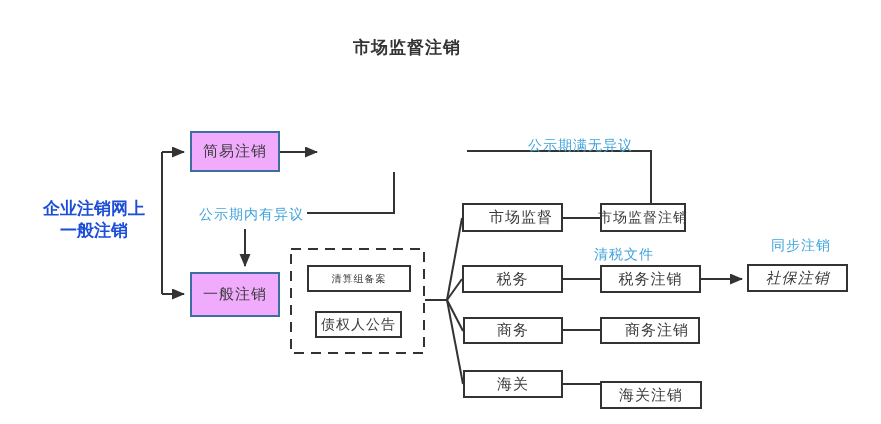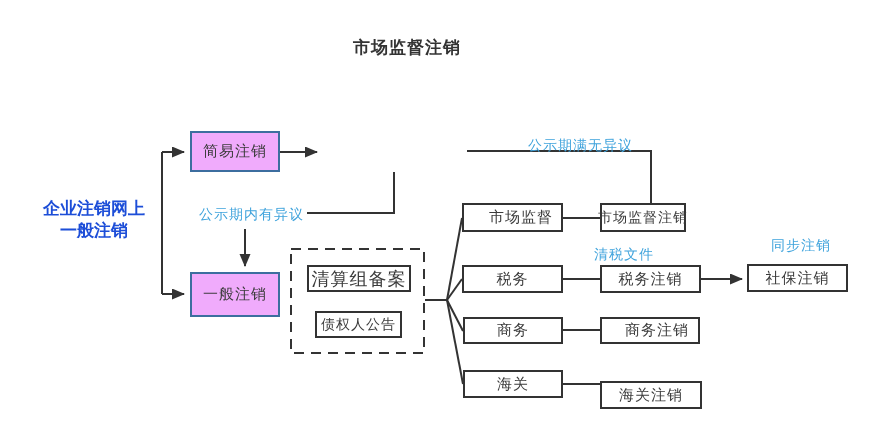--- a/index.html
+++ b/index.html
@@ -72,33 +72,33 @@
   <div class="side-label">
     <div>企业注销网上</div>
     <div>一般注销</div>
   </div>
 
   <div class="node blue" style="left:190px;top:131px;width:90px;height:41px;">简易注销</div>
 
 
   <div class="node blue" style="left:190px;top:272px;width:90px;height:45px;">一般注销</div>
 
-  <div class="node" style="left:307px;top:265px;width:104px;height:27px;font-size:18px;">清算组备案</div>
+  <div class="node" style="left:307px;top:265px;width:104px;height:27px;font-size:10px;">清算组备案</div>
 
   <div class="node" style="left:307px;top:311px;width:87px;height:27px;font-size:14px;margin-left:8px;">债权人公告</div>
 
   <div class="node" style="left:462px;top:203px;width:101px;height:29px;padding-left:17px;">市场监督</div>
 
   <div class="node" style="left:600px;top:203px;width:86px;height:29px;font-size:14px;">市场监督注销</div>
 
   <div class="node" style="left:462px;top:265px;width:101px;height:28px;">税务</div>
 
   <div class="node" style="left:600px;top:265px;width:101px;height:28px;">税务注销</div>
 
-  <div class="node" style="left:747px;top:264px;width:101px;height:28px;">社保注销</div>
+  <div class="node" style="left:747px;top:264px;width:101px;height:28px;font-style:italic;">社保注销</div>
 
   <div class="node" style="left:463px;top:317px;width:100px;height:27px;">商务</div>
 
   <div class="node" style="left:600px;top:317px;width:100px;height:27px;padding-left:14px;">商务注销</div>
 
   <div class="node" style="left:463px;top:370px;width:100px;height:28px;text-align:right;">海关</div>
 
   <div class="node" style="left:600px;top:370px;width:102px;height:28px;margin-top:11px;">海关注销</div>
 
   <div class="edge-label" style="left:528px;top:125px;margin-top:12px;">公示期满无异议</div>

